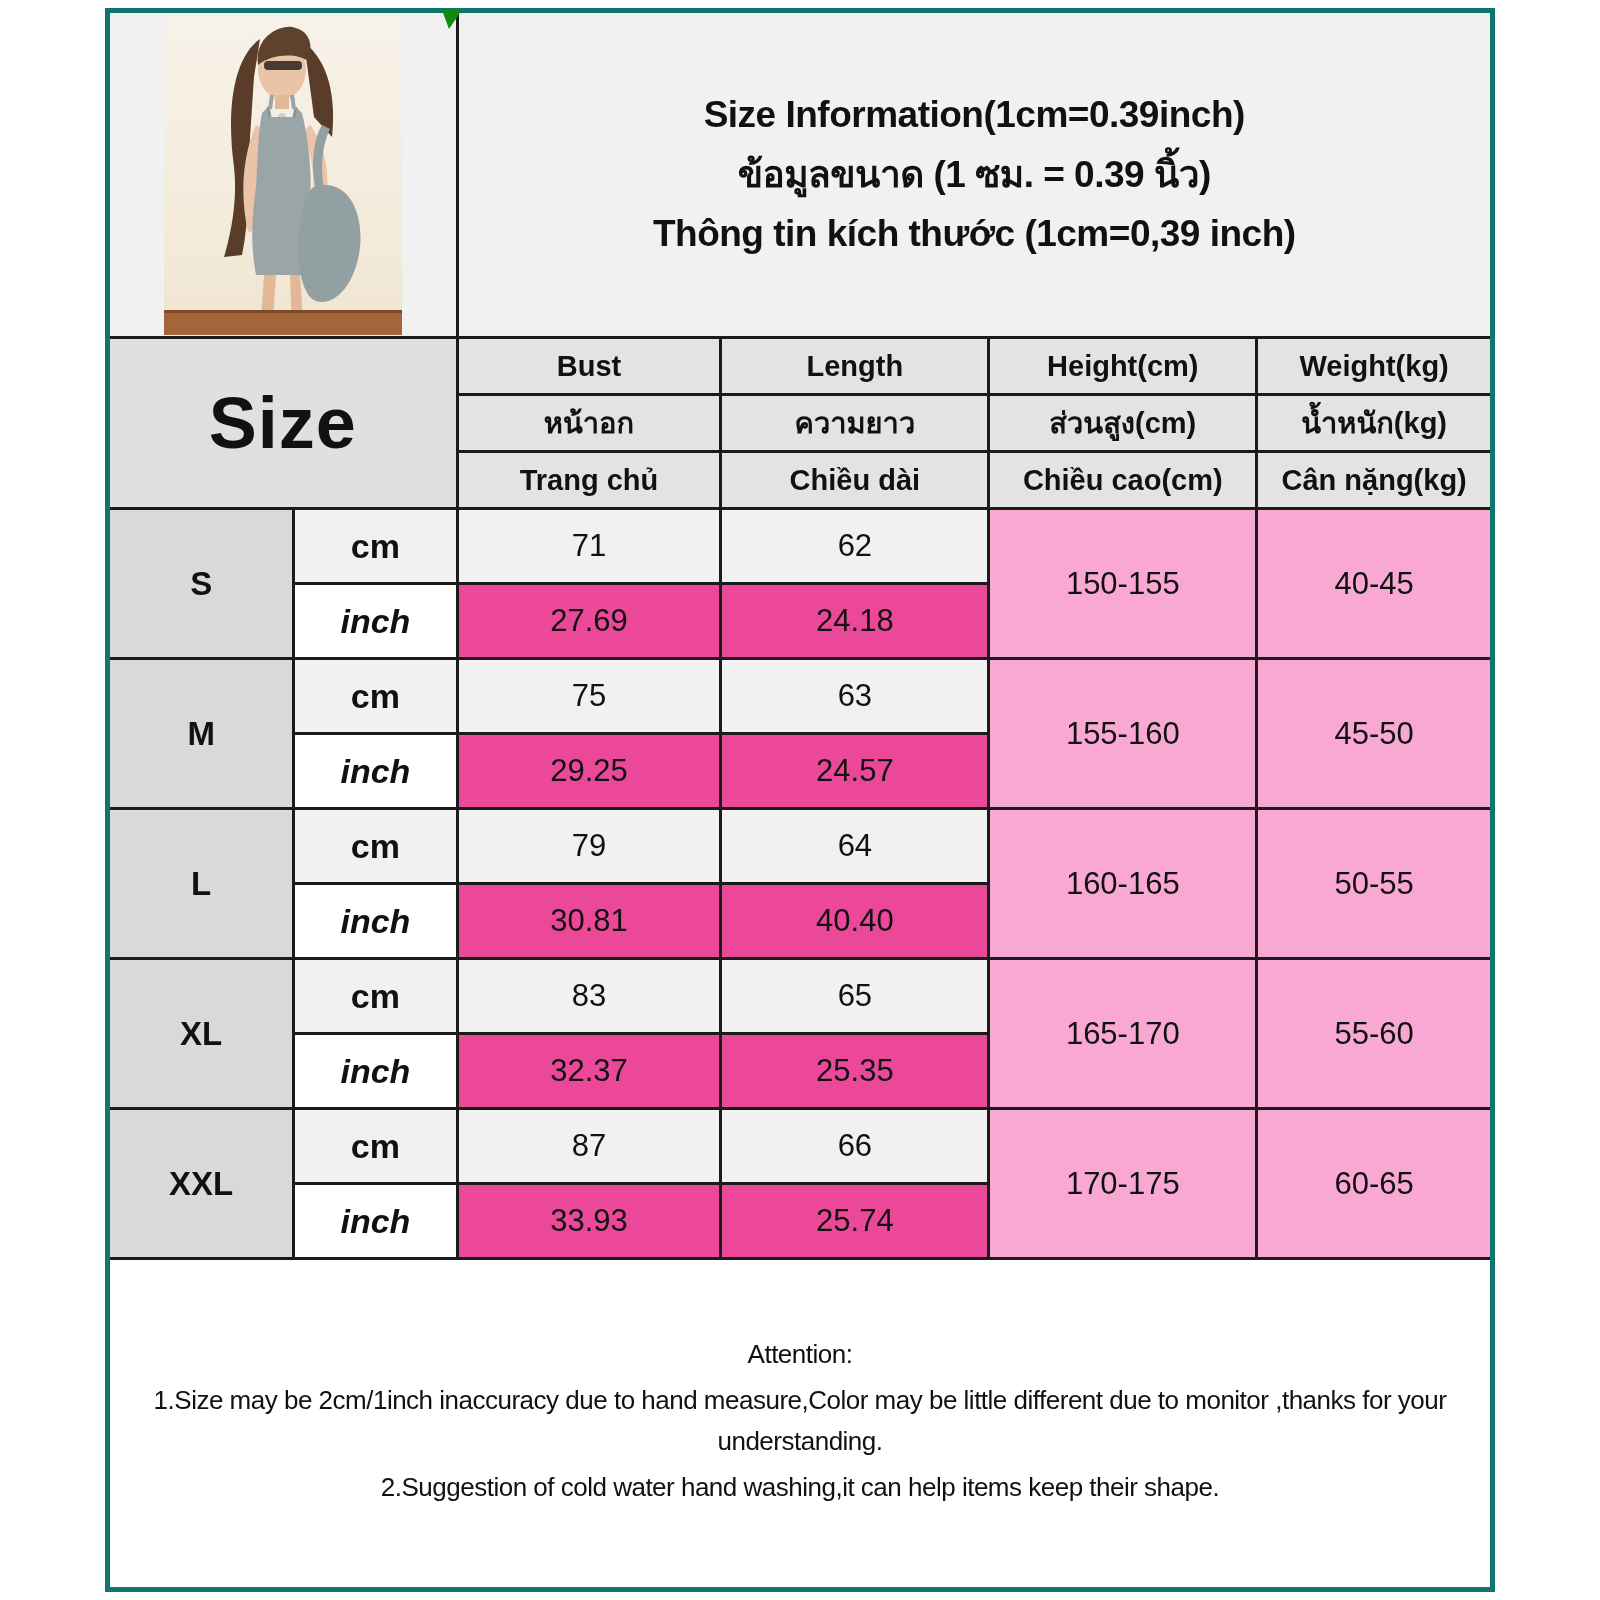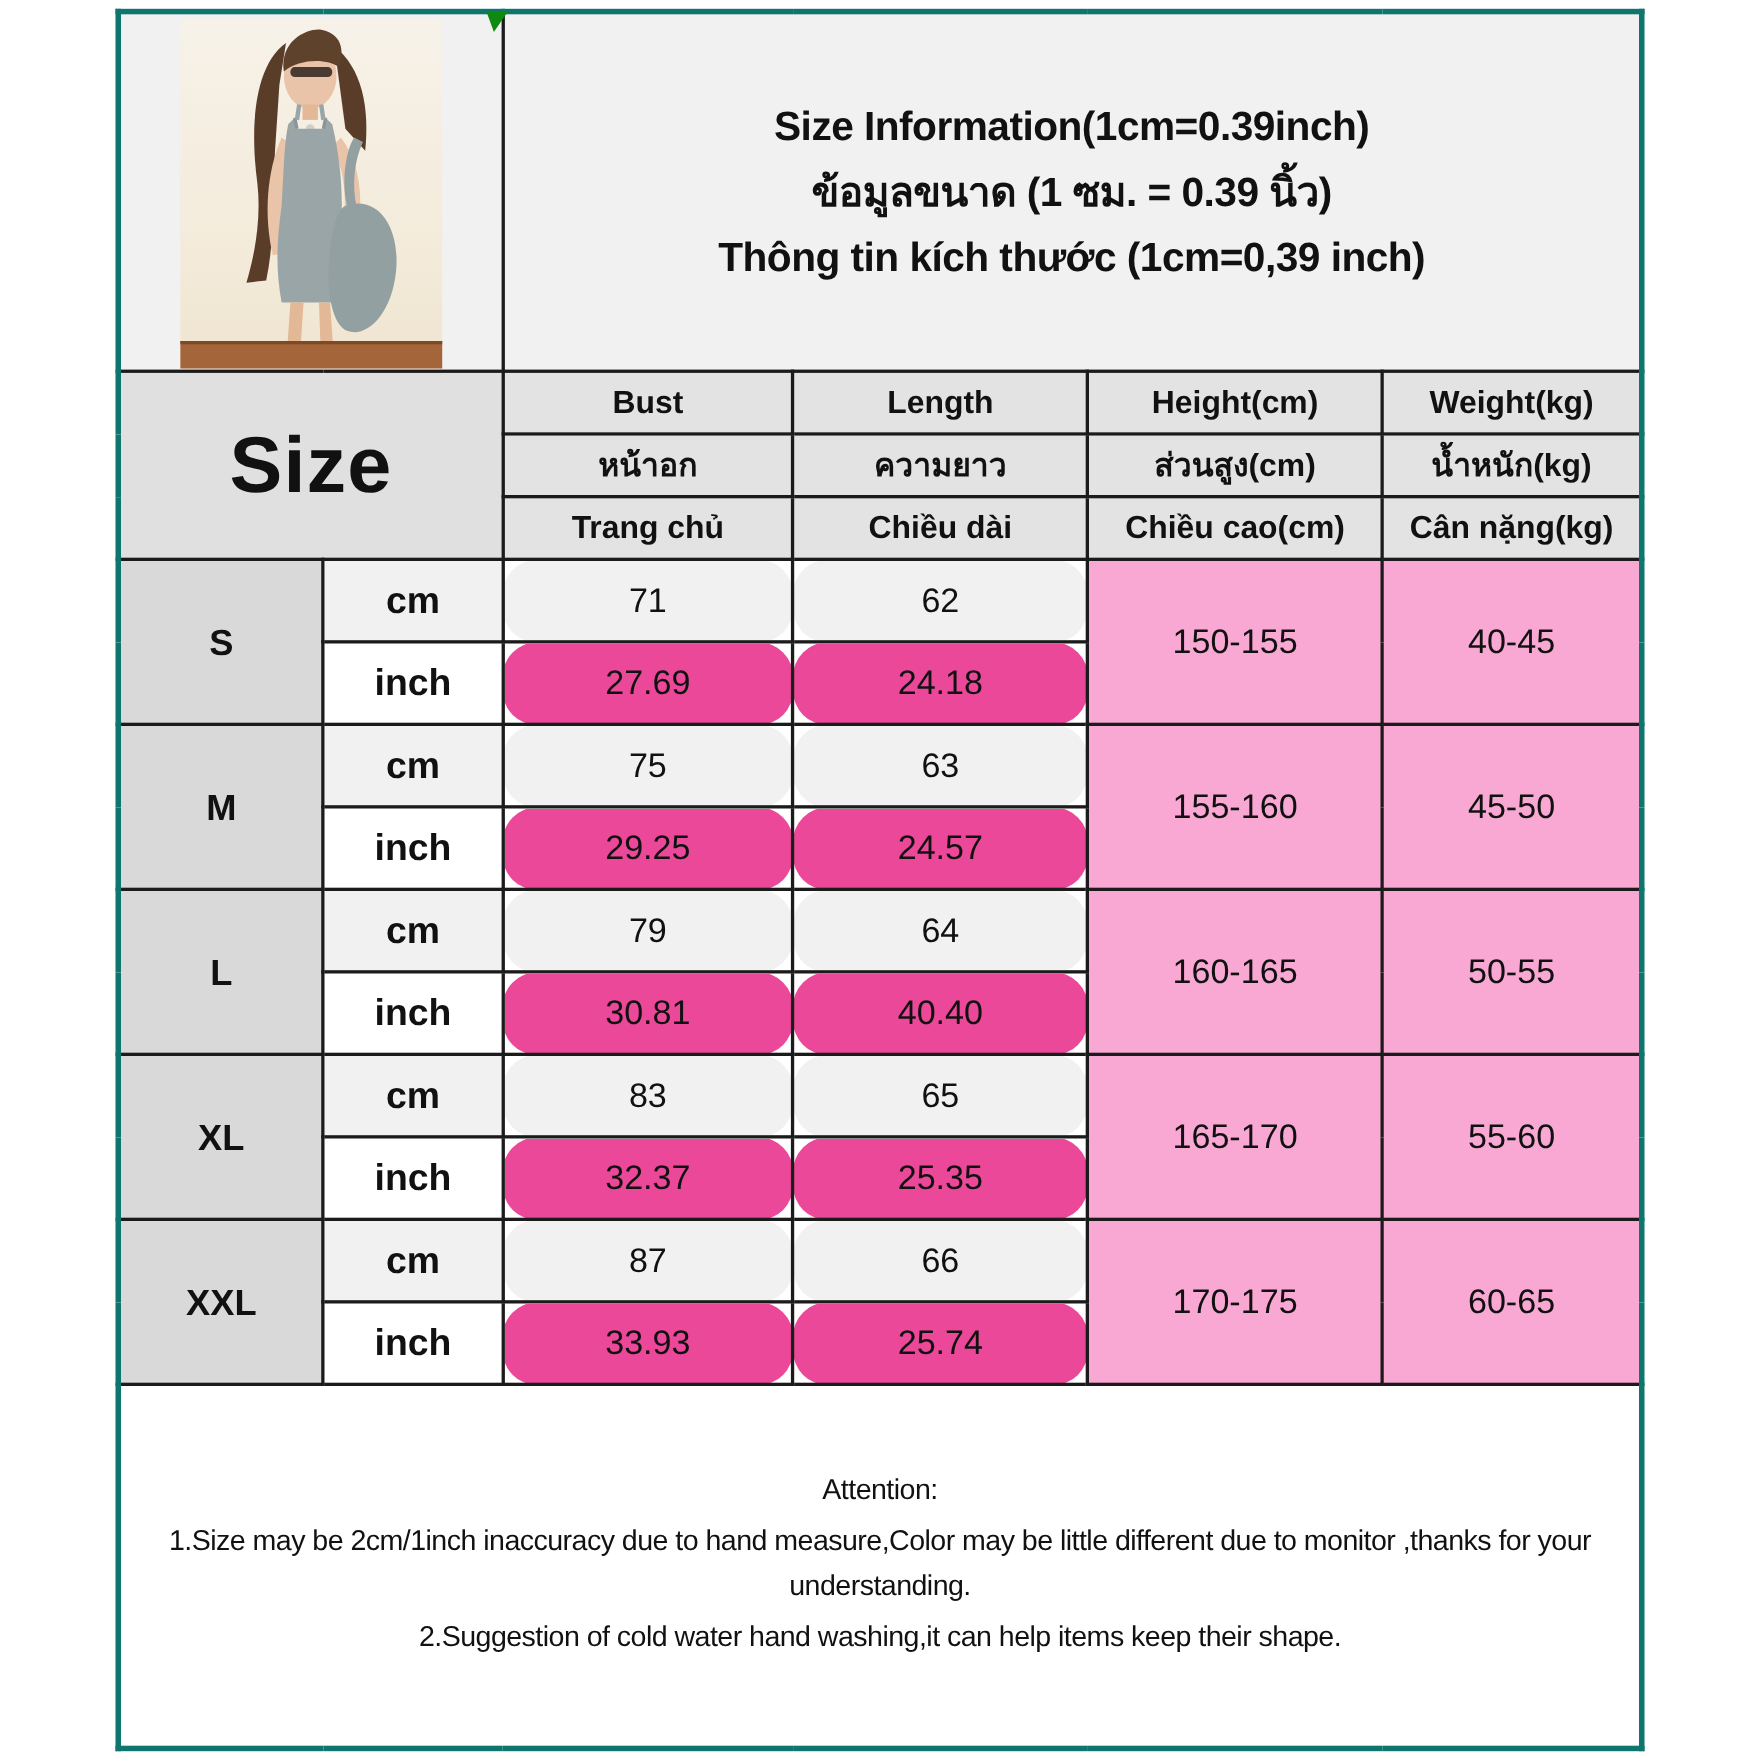--- a/index.html
+++ b/index.html
@@ -23,22 +23,22 @@
 
   td.photo-cell{background:#f1f1f1;}
   td.title-cell{background:#f1f1f1;}
   .title-wrap{font-weight:bold;font-size:37px;line-height:1.62;letter-spacing:-0.5px;}
 
   td.size-head{background:#e0e0e0;font-weight:bold;font-size:72px;letter-spacing:1px;}
   td.hd{background:#e3e3e3;font-weight:bold;font-size:29px;}
   td.szlabel{background:#d9d9d9;font-weight:bold;font-size:33px;}
   td.unit{font-weight:bold;font-size:34px;}
   td.unit-cm{background:#f1f1f1;}
-  td.unit-inch{background:#ffffff;}
-  td.val{font-size:31px;border-radius:31px;}
+  td.unit-inch{background:#ffffff;font-style:italic;}
+  td.val{font-size:31px;}
   td.val-cm{background:#f1f1f1;}
   td.val-inch{background:#ec4899;}
   td.range{background:#f9a8d4;font-size:31px;}
 
   td.attention-cell{
     background:#ffffff;text-align:left;vertical-align:top;
     padding:6px 10px 0 8px;font-size:26px;line-height:1.55;letter-spacing:-0.5px;
   }
   .att-line{margin:0 0 6px 0;}
 

